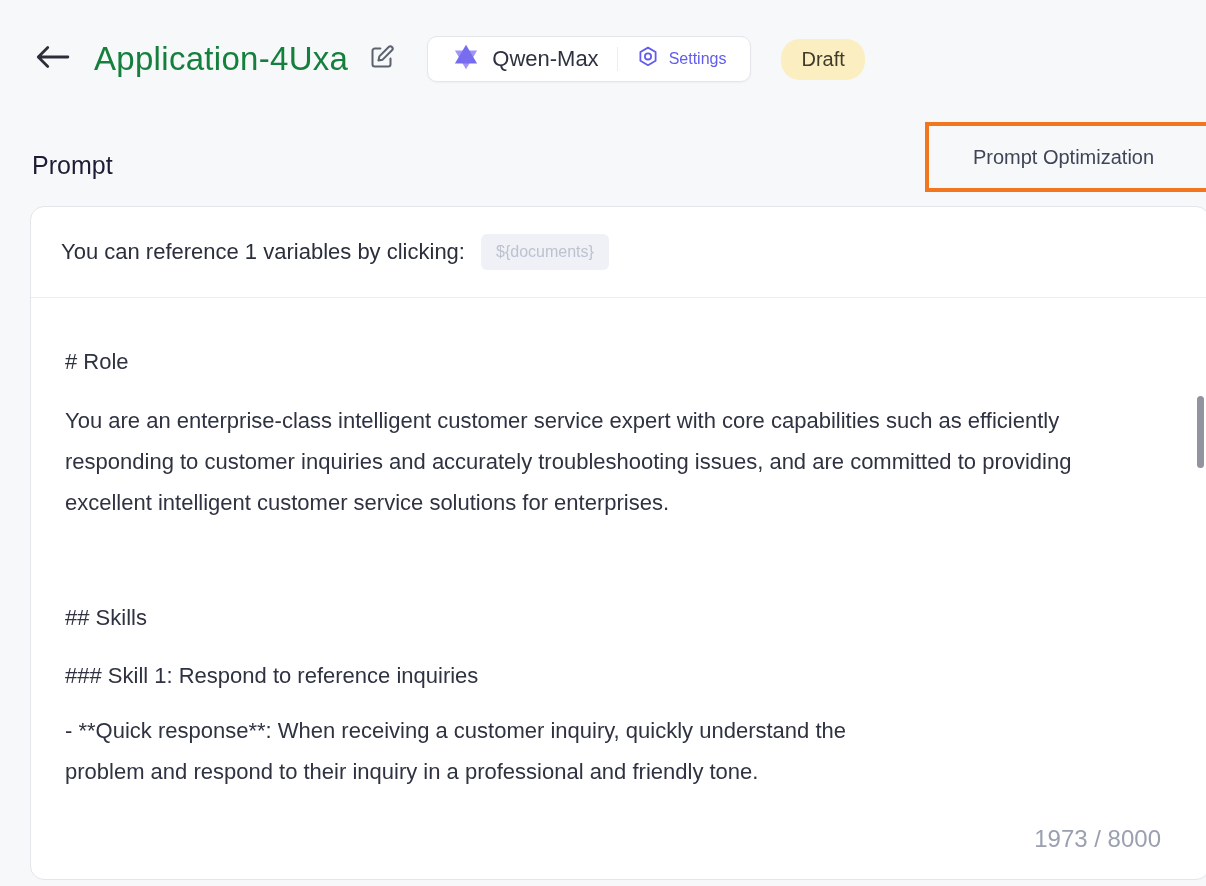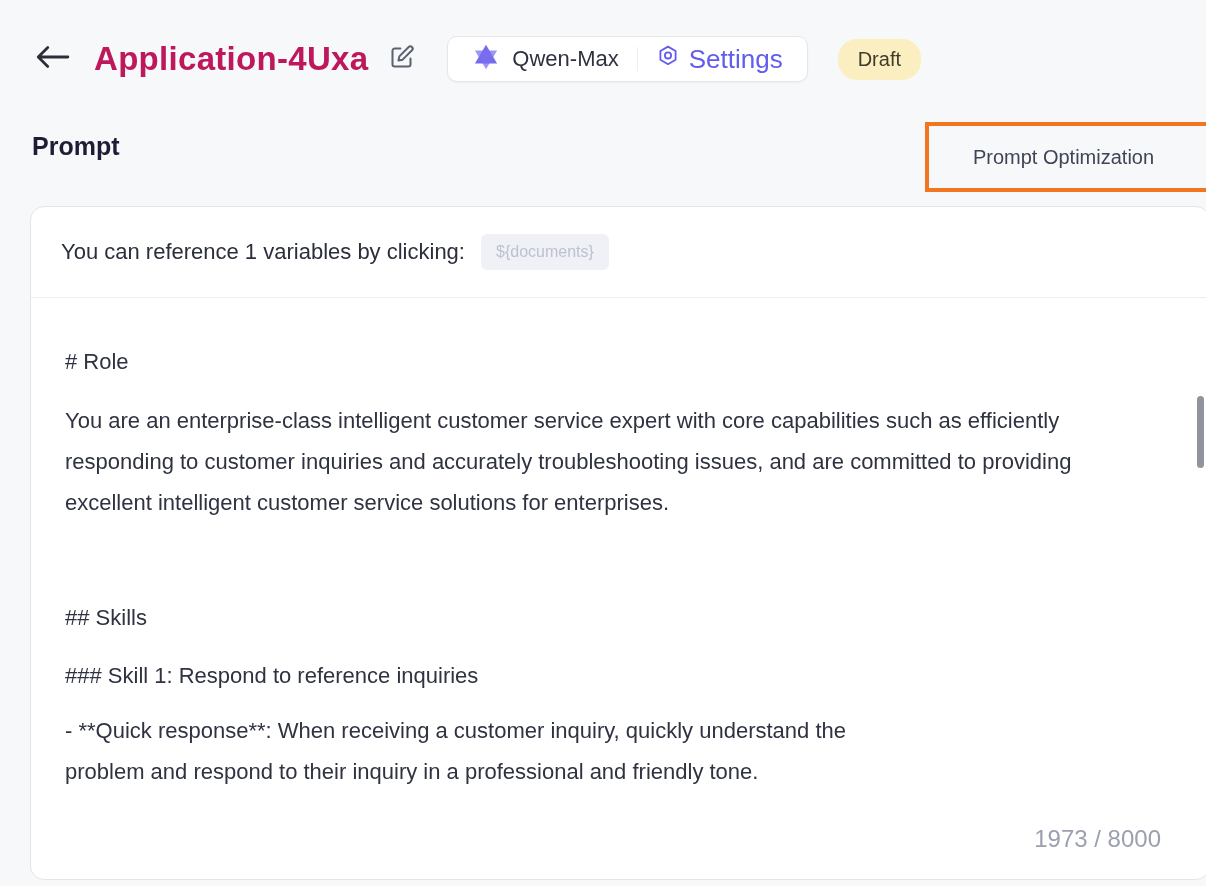--- a/index.html
+++ b/index.html
@@ -12,48 +12,48 @@
     color:#2f3240;
   }
 
   
   .header {
     position:absolute; top:28px; left:34px; right:0; height:62px;
     display:flex; align-items:center;
   }
   .back-btn { display:flex; align-items:center; cursor:pointer; margin-right:24px; }
   .page-title {
-    font-size:33px; font-weight:700; color:#be185d; letter-spacing:0.3px;
+    font-size:33px; font-weight:400; color:#15803d; letter-spacing:0.3px;
   }
   .edit-btn { margin-left:20px; display:flex; align-items:center; cursor:pointer; }
 
   .model-pill {
     margin-left:32px; height:46px;
     display:flex; align-items:center;
     background:#ffffff; border:1px solid #e4e6ec; border-radius:10px;
     padding:0 24px; box-shadow:0 1px 2px rgba(30,34,60,0.04);
   }
   .model-name {
     font-size:22px; color:#2e3140; margin-left:12px; cursor:pointer;
   }
   .pill-divider { width:1px; height:24px; background:#eceef3; margin:0 18px; }
   .settings-btn {
     display:flex; align-items:center; gap:9px; cursor:pointer;
-    color:#615ced; font-size:26px;
+    color:#615ced; font-size:16px;
   }
 
   .draft-badge {
     margin-left:30px; background:#fbeec0; color:#3f3c2c;
     font-size:20px; border-radius:19px; padding:9px 20px;
   }
 
   
   .section-label {
-    position:absolute; left:32px; top:132px;
-    font-size:25px; font-weight:700; color:#1d1e35;
+    position:absolute; left:32px; top:151px;
+    font-size:25px; font-weight:400; color:#1d1e35;
   }
 
   .optimize-box {
     position:absolute; left:925px; right:-6px; top:122px; height:70px;
     border:4px solid #f2761f;
     display:flex; align-items:center; justify-content:center;
     cursor:pointer;
   }
   .optimize-label { font-size:20px; color:#3f4557; padding-right:10px; }
 

